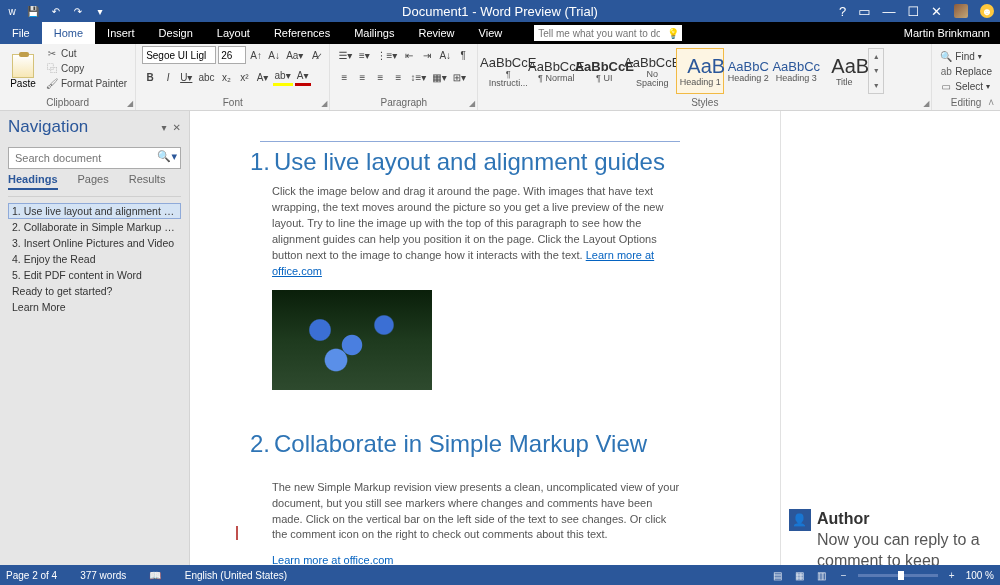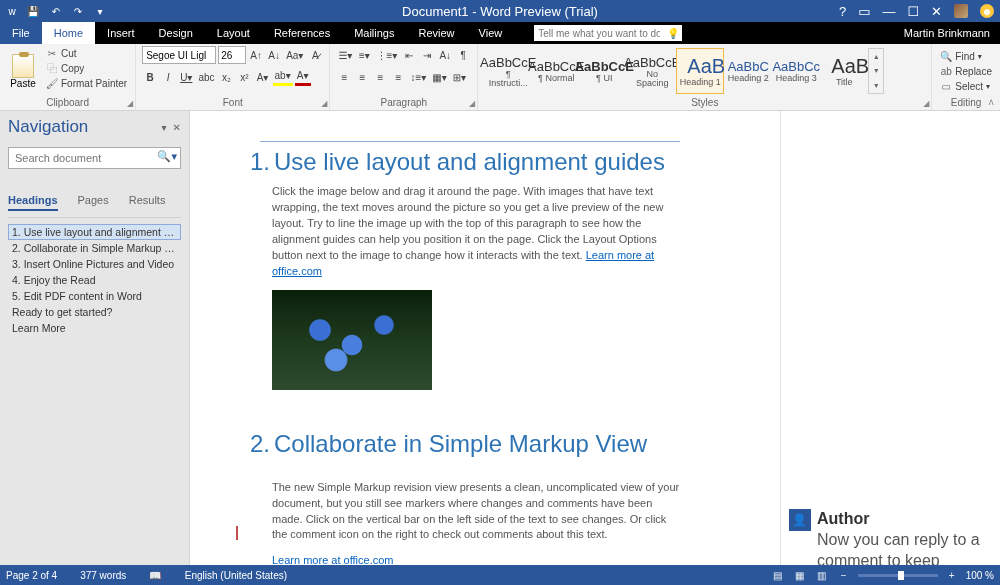--- a/index.html
+++ b/index.html
@@ -62,21 +62,21 @@
 .edit-body { display:flex; flex-direction:column; gap:1px; font-size:10px; color:#444; height:50px; justify-content:center;}
 .edit-body div { display:flex; align-items:center; gap:3px; cursor:pointer; padding:1px 2px;}
 
 .collapse-ribbon { position:absolute; right:6px; bottom:2px; font-size:10px; color:#888; cursor:pointer;}
 
 
 .content { display:flex; height: calc(585px - 22px - 22px - 67px - 20px); }
 .navpane { width: 190px; background:#e6e6e6; border-right:1px solid #d4d4d4; padding:6px 8px; display:flex; flex-direction:column;}
 .nav-head { display:flex; align-items:center; justify-content:space-between; color:#2b579a; font-size:17px; font-weight:300; margin-bottom:10px;}
 .nav-head-ctrl { font-size:10px; color:#666; display:flex; gap:6px;}
-.searchwrap { position:relative; margin-bottom:25px;}
+.searchwrap { position:relative; margin-bottom:4px;}
 .searchbox { width:100%; height:22px; border:1px solid #ababab; padding:0 24px 0 6px; font-size:11px; background:#fff;}
 .searchico { position:absolute; right:4px; top:3px; font-size:11px; color:#2b579a;}
 .nav-tabs { display:flex; gap:20px; font-size:11px; margin-bottom:6px;}
 .nav-tab { cursor:pointer; color:#666; padding-bottom:3px;}
 .nav-tab.active { color:#2b579a; border-bottom:2px solid #2b579a; font-weight:600;}
 .nav-divider { height:1px; background:#cfcfcf; margin-bottom:6px;}
 .nav-items { font-size:10.5px; }
 .nav-item { padding:2px 4px; cursor:pointer; white-space:nowrap; overflow:hidden; text-overflow:ellipsis; color:#333;}
 .nav-item.selected { background:#d4e3f4; border:1px solid #8faad9; padding:1px 3px;}
 

